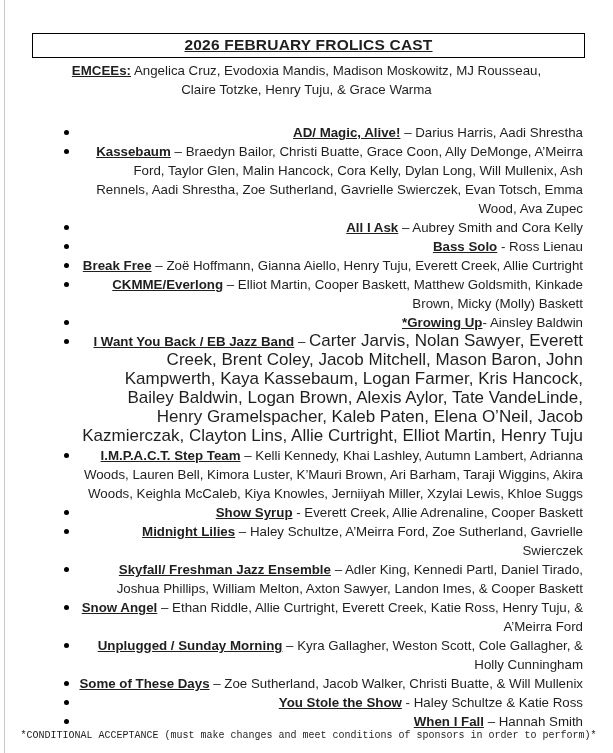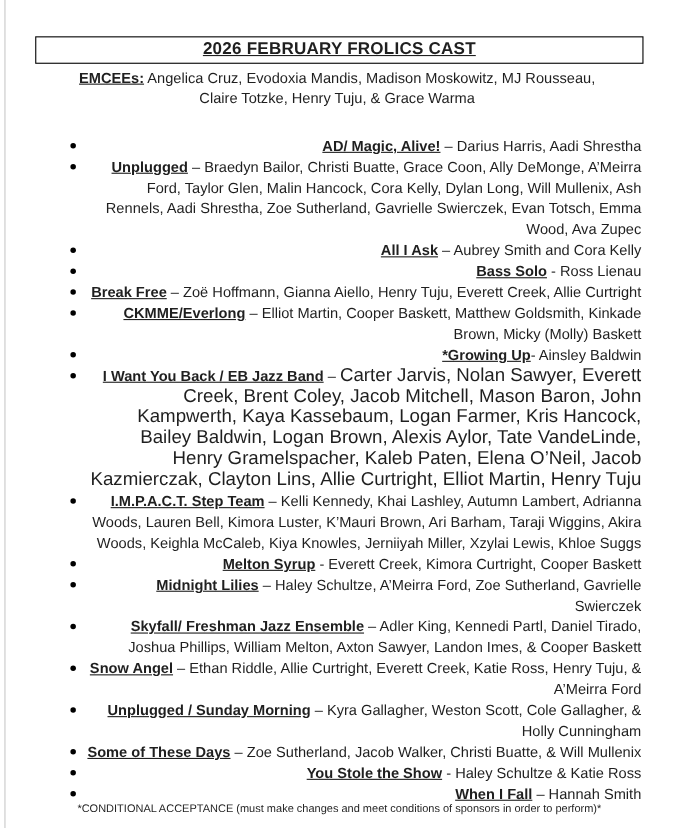--- a/index.html
+++ b/index.html
@@ -71,48 +71,49 @@
     font-size: 17px;
     line-height: 16px;
   }
   .footer-note {
     position: absolute;
     left: 4px; right: 0;
     bottom: 12px;
     text-align: center;
     font-size: 10px;
     color: #1f1f1f;
+    font-family: Liberation Mono, monospace;
   }
 </style>
 </head>
 <body>
 
 <div class="page">
   <div class="page-edge"></div>
 
   <div class="title-box">
     <span class="title-text">2026 FEBRUARY FROLICS CAST</span>
   </div>
 
   <div class="emcees">
     <div class="emcee-line"><span class="bold-ul">EMCEEs:</span> <span>Angelica Cruz, Evodoxia Mandis, Madison Moskowitz, MJ Rousseau,</span></div>
     <div class="emcee-line">Claire Totzke, Henry Tuju, &amp; Grace Warma</div>
   </div>
 
   <ul class="cast-list">
       <li><span class="act-title">AD/ Magic, Alive!</span><span class="act-sep"> – </span><span class="act-cast">Darius Harris, Aadi Shrestha</span></li>
-      <li><span class="act-title">Unplugged</span><span class="act-sep"> – </span><span class="act-cast">Braedyn Bailor, Christi Buatte, Grace Coon, Ally DeMonge, A’Meirra Ford, Taylor Glen, Malin Hancock, Cora Kelly, Dylan Long, Will Mullenix, Ash Rennels, Aadi Shrestha, Zoe Sutherland, Gavrielle Swierczek, Evan Totsch, Emma Wood, Ava Zupec</span></li>
+      <li><span class="act-title">Kassebaum</span><span class="act-sep"> – </span><span class="act-cast">Braedyn Bailor, Christi Buatte, Grace Coon, Ally DeMonge, A’Meirra Ford, Taylor Glen, Malin Hancock, Cora Kelly, Dylan Long, Will Mullenix, Ash Rennels, Aadi Shrestha, Zoe Sutherland, Gavrielle Swierczek, Evan Totsch, Emma Wood, Ava Zupec</span></li>
       <li><span class="act-title">All I Ask</span><span class="act-sep"> – </span><span class="act-cast">Aubrey Smith and Cora Kelly</span></li>
       <li><span class="act-title">Bass Solo</span><span class="act-sep"> - </span><span class="act-cast">Ross Lienau</span></li>
       <li><span class="act-title">Break Free</span><span class="act-sep"> – </span><span class="act-cast">Zoë Hoffmann, Gianna Aiello, Henry Tuju, Everett Creek, Allie Curtright</span></li>
       <li><span class="act-title">CKMME/Everlong</span><span class="act-sep"> – </span><span class="act-cast">Elliot Martin, Cooper Baskett, Matthew Goldsmith, Kinkade Brown, Micky (Molly) Baskett</span></li>
       <li><span class="act-title">*Growing Up</span><span class="act-sep">- </span><span class="act-cast">Ainsley Baldwin</span></li>
       <li><span class="act-title">I Want You Back / EB Jazz Band</span><span class="act-sep"> – </span><span class="act-cast small">Carter Jarvis, Nolan Sawyer, Everett Creek, Brent Coley, Jacob Mitchell, Mason Baron, John Kampwerth, Kaya Kassebaum, Logan Farmer, Kris Hancock, Bailey Baldwin, Logan Brown, Alexis Aylor, Tate VandeLinde, Henry Gramelspacher, Kaleb Paten, Elena O’Neil, Jacob Kazmierczak, Clayton Lins, Allie Curtright, Elliot Martin, Henry Tuju</span></li>
       <li><span class="act-title">I.M.P.A.C.T. Step Team</span><span class="act-sep"> – </span><span class="act-cast">Kelli Kennedy, Khai Lashley, Autumn Lambert, Adrianna Woods, Lauren Bell, Kimora Luster, K’Mauri Brown, Ari Barham, Taraji Wiggins, Akira Woods, Keighla McCaleb, Kiya Knowles, Jerniiyah Miller, Xzylai Lewis, Khloe Suggs</span></li>
-      <li><span class="act-title">Melton Syrup</span><span class="act-sep"> - </span><span class="act-cast">Everett Creek, Kimora Curtright, Cooper Baskett</span></li>
+      <li><span class="act-title">Show Syrup</span><span class="act-sep"> - </span><span class="act-cast">Everett Creek, Allie Adrenaline, Cooper Baskett</span></li>
       <li><span class="act-title">Midnight Lilies</span><span class="act-sep"> – </span><span class="act-cast">Haley Schultze, A’Meirra Ford, Zoe Sutherland, Gavrielle Swierczek</span></li>
       <li><span class="act-title">Skyfall/ Freshman Jazz Ensemble</span><span class="act-sep"> – </span><span class="act-cast">Adler King, Kennedi Partl, Daniel Tirado, Joshua Phillips, William Melton, Axton Sawyer, Landon Imes, &amp; Cooper Baskett</span></li>
       <li><span class="act-title">Snow Angel</span><span class="act-sep"> – </span><span class="act-cast">Ethan Riddle, Allie Curtright, Everett Creek, Katie Ross, Henry Tuju, &amp; A’Meirra Ford</span></li>
       <li><span class="act-title">Unplugged / Sunday Morning</span><span class="act-sep"> – </span><span class="act-cast">Kyra Gallagher, Weston Scott, Cole Gallagher, &amp; Holly Cunningham</span></li>
       <li><span class="act-title">Some of These Days</span><span class="act-sep"> – </span><span class="act-cast">Zoe Sutherland, Jacob Walker, Christi Buatte, &amp; Will Mullenix</span></li>
       <li><span class="act-title">You Stole the Show</span><span class="act-sep"> - </span><span class="act-cast">Haley Schultze &amp; Katie Ross</span></li>
       <li><span class="act-title">When I Fall</span><span class="act-sep"> – </span><span class="act-cast">Hannah Smith</span></li>
     </ul>
 
   <div class="footer-note">*CONDITIONAL ACCEPTANCE (must make changes and meet conditions of sponsors in order to perform)*</div>

